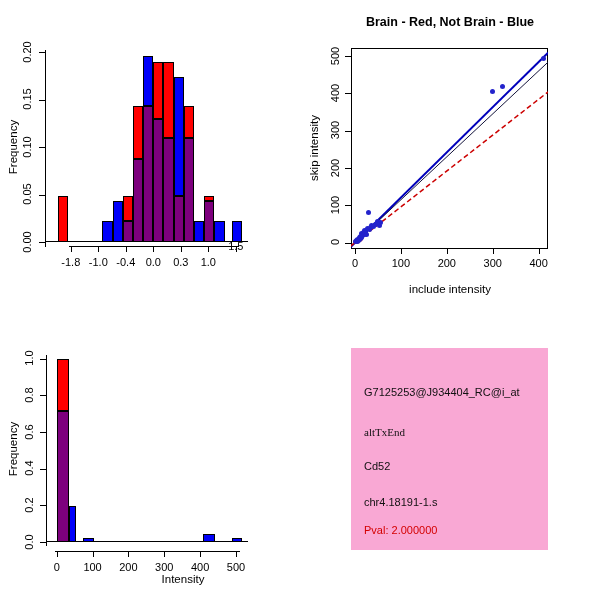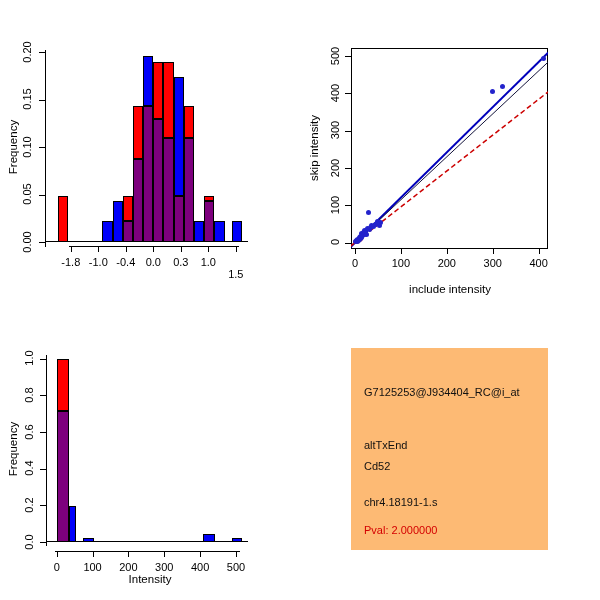--- a/index.html
+++ b/index.html
@@ -48,21 +48,21 @@
     <div class="tickx" style="left: 78.3px; top: 256px; width: 40px;">-1.0</div>
     <div class="tickmark" style="left: 125.8px; top: 247px; width: 1px; height: 5px;"></div>
     <div class="tickx" style="left: 105.8px; top: 256px; width: 40px;">-0.4</div>
     <div class="tickmark" style="left: 153.3px; top: 247px; width: 1px; height: 5px;"></div>
     <div class="tickx" style="left: 133.3px; top: 256px; width: 40px;">0.0</div>
     <div class="tickmark" style="left: 180.8px; top: 247px; width: 1px; height: 5px;"></div>
     <div class="tickx" style="left: 160.8px; top: 256px; width: 40px;">0.3</div>
     <div class="tickmark" style="left: 208.3px; top: 247px; width: 1px; height: 5px;"></div>
     <div class="tickx" style="left: 188.3px; top: 256px; width: 40px;">1.0</div>
     <div class="tickmark" style="left: 235.8px; top: 247px; width: 1px; height: 5px;"></div>
-    <div class="tickx" style="left: 215.8px; top: 268px; width: 40px;">1.5</div>
+    <div class="tickx" style="left: 215.8px; top: 240px; width: 40px;">1.5</div>
     <div class="seg" style="left: 58.15px; top: 196.4px; width: 9.9px; height: 45.6px; background: rgb(255, 0, 0);"></div>
     <div class="seg" style="left: 102.425px; top: 221.1px; width: 10.175px; height: 20.9px; background: rgb(0, 0, 250);"></div>
     <div class="seg" style="left: 112.6px; top: 201.15px; width: 10.175px; height: 40.85px; background: rgb(0, 0, 250);"></div>
     <div class="seg" style="left: 122.775px; top: 221.1px; width: 10.175px; height: 20.9px; background: rgb(125, 0, 125);"></div>
     <div class="seg" style="left: 122.775px; top: 196.4px; width: 10.175px; height: 24.7px; background: rgb(255, 0, 0);"></div>
     <div class="seg" style="left: 132.95px; top: 159.35px; width: 10.175px; height: 82.65px; background: rgb(125, 0, 125);"></div>
     <div class="seg" style="left: 132.95px; top: 106.15px; width: 10.175px; height: 53.2px; background: rgb(255, 0, 0);"></div>
     <div class="seg" style="left: 143.125px; top: 106.15px; width: 10.175px; height: 135.85px; background: rgb(125, 0, 125);"></div>
     <div class="seg" style="left: 143.125px; top: 55.8px; width: 10.175px; height: 50.35px; background: rgb(0, 0, 250);"></div>
     <div class="seg" style="left: 153.3px; top: 118.5px; width: 10.175px; height: 123.5px; background: rgb(125, 0, 125);"></div>
@@ -74,20 +74,21 @@
     <div class="seg" style="left: 183.825px; top: 138.45px; width: 10.175px; height: 103.55px; background: rgb(125, 0, 125);"></div>
     <div class="seg" style="left: 183.825px; top: 106.15px; width: 10.175px; height: 32.3px; background: rgb(255, 0, 0);"></div>
     <div class="seg" style="left: 194px; top: 221.1px; width: 10.175px; height: 20.9px; background: rgb(0, 0, 250);"></div>
     <div class="seg" style="left: 204.175px; top: 201.15px; width: 10.175px; height: 40.85px; background: rgb(125, 0, 125);"></div>
     <div class="seg" style="left: 204.175px; top: 196.4px; width: 10.175px; height: 4.75px; background: rgb(255, 0, 0);"></div>
     <div class="seg" style="left: 214.35px; top: 221.1px; width: 10.175px; height: 20.9px; background: rgb(0, 0, 250);"></div>
     <div class="seg" style="left: 231.95px; top: 221.1px; width: 10.175px; height: 20.9px; background: rgb(0, 0, 250);"></div>
   </div>
 
 <div class="q" id="q-tr">
+  <div class="title">Brain - Red, Not Brain - Blue</div>
   <div class="ylabel" style="left:-36px;top:142px;">skip intensity</div>
   <div class="xlabel" style="top:283px;">include intensity</div>
   <div id="plot-tr"></div>
 <div class="box" style="left: 51px; top: 48px; width: 197px; height: 201px;"></div>
     <div class="tickmark" style="left: 45px; top: 242.7px; width: 6px; height: 1px;"></div>
     <div class="ticky" style="left: 17px; top: 236.2px;">0</div>
     <div class="tickmark" style="left: 45px; top: 205.36px; width: 6px; height: 1px;"></div>
     <div class="ticky" style="left: 17px; top: 198.86px;">100</div>
     <div class="tickmark" style="left: 45px; top: 168.02px; width: 6px; height: 1px;"></div>
     <div class="ticky" style="left: 17px; top: 161.52px;">200</div>
@@ -151,21 +152,21 @@
     <div class="pt" style="left: 75.455px; top: 218.916px; width: 5px; height: 5px; background: rgb(35, 35, 204);"></div>
     <div class="pt" style="left: 76.8323px; top: 223.397px; width: 5px; height: 5px; background: rgb(35, 35, 204);"></div>
     <div class="pt" style="left: 78.2096px; top: 220.41px; width: 5px; height: 5px; background: rgb(35, 35, 204);"></div>
     <div class="pt" style="left: 189.771px; top: 88.5996px; width: 5px; height: 5px; background: rgb(35, 35, 204);"></div>
     <div class="pt" style="left: 200.33px; top: 84.4922px; width: 5px; height: 5px; background: rgb(35, 35, 204);"></div>
     <div class="pt" style="left: 240.731px; top: 55.7404px; width: 5px; height: 5px; background: rgb(35, 35, 204);"></div>
   </div>
 
 <div class="q" id="q-bl">
   <div class="ylabel" style="left:-37px;top:143px;">Frequency</div>
-  <div class="xlabel" style="top:273px;">Intensity</div>
+  <div class="xlabel" style="top:273px;padding-left:33px;">Intensity</div>
   <div id="plot-bl"></div>
 <div class="axis" style="left: 46px; top: 55px; width: 1px; height: 191px;"></div>
     <div class="axis" style="left: 55px; top: 251px; width: 185px; height: 1px;"></div>
     <div class="axis" style="left: 47px; top: 241px; width: 201px; height: 1px;"></div>
     <div class="tickmark" style="left: 40px; top: 242px; width: 6px; height: 1px;"></div>
     <div class="ticky" style="left: 11px; top: 235.5px;">0.0</div>
     <div class="tickmark" style="left: 40px; top: 205.34px; width: 6px; height: 1px;"></div>
     <div class="ticky" style="left: 11px; top: 198.84px;">0.2</div>
     <div class="tickmark" style="left: 40px; top: 168.68px; width: 6px; height: 1px;"></div>
     <div class="ticky" style="left: 11px; top: 162.18px;">0.4</div>
@@ -189,20 +190,20 @@
     <div class="tickx" style="left: 216.05px; top: 261px; width: 40px;">500</div>
     <div class="seg" style="left: 57.4174px; top: 110.574px; width: 11.1197px; height: 131.426px; background: rgb(125, 0, 125);"></div>
     <div class="seg" style="left: 57.4174px; top: 58.7px; width: 11.1197px; height: 51.8739px; background: rgb(255, 0, 0);"></div>
     <div class="seg" style="left: 68.5371px; top: 206.073px; width: 7.8914px; height: 35.9268px; background: rgb(0, 0, 250);"></div>
     <div class="seg" style="left: 83.2438px; top: 237.967px; width: 11.1197px; height: 4.0326px; background: rgb(0, 0, 250);"></div>
     <div class="seg" style="left: 203.05px; top: 234.118px; width: 11.4784px; height: 7.8819px; background: rgb(0, 0, 250);"></div>
     <div class="seg" style="left: 232.104px; top: 237.967px; width: 10.0436px; height: 4.0326px; background: rgb(0, 0, 250);"></div>
   </div>
 
 <div class="q" id="q-br">
-  <div class="infobox" id="info-box" style="background: #fdba74;">
+  <div class="infobox" id="info-box" style="background: #f9a8d4;">
     <div class="infoline" style="top:38px;">G7125253@J934404_RC@i_at</div>
-    <div class="infoline" style="top:91px;">altTxEnd</div>
+    <div class="infoline" style="top:78px;font-family:Liberation Serif, serif;">altTxEnd</div>
     <div class="infoline" style="top:112px;">Cd52</div>
     <div class="infoline" style="top:148px;">chr4.18191-1.s</div>
     <div class="infoline" id="info-pval" style="top: 176px; color: rgb(212, 0, 0);">Pval: 2.000000</div>
   </div>
 </div>
 
 </body></html>

